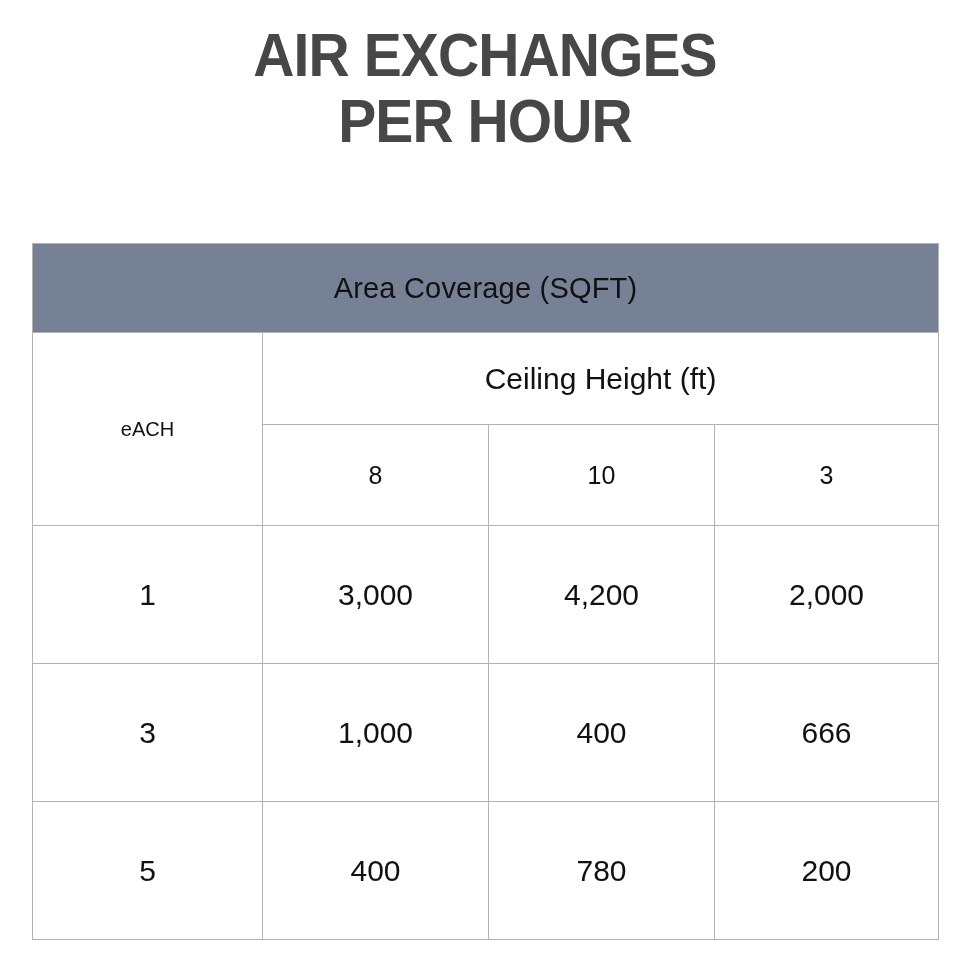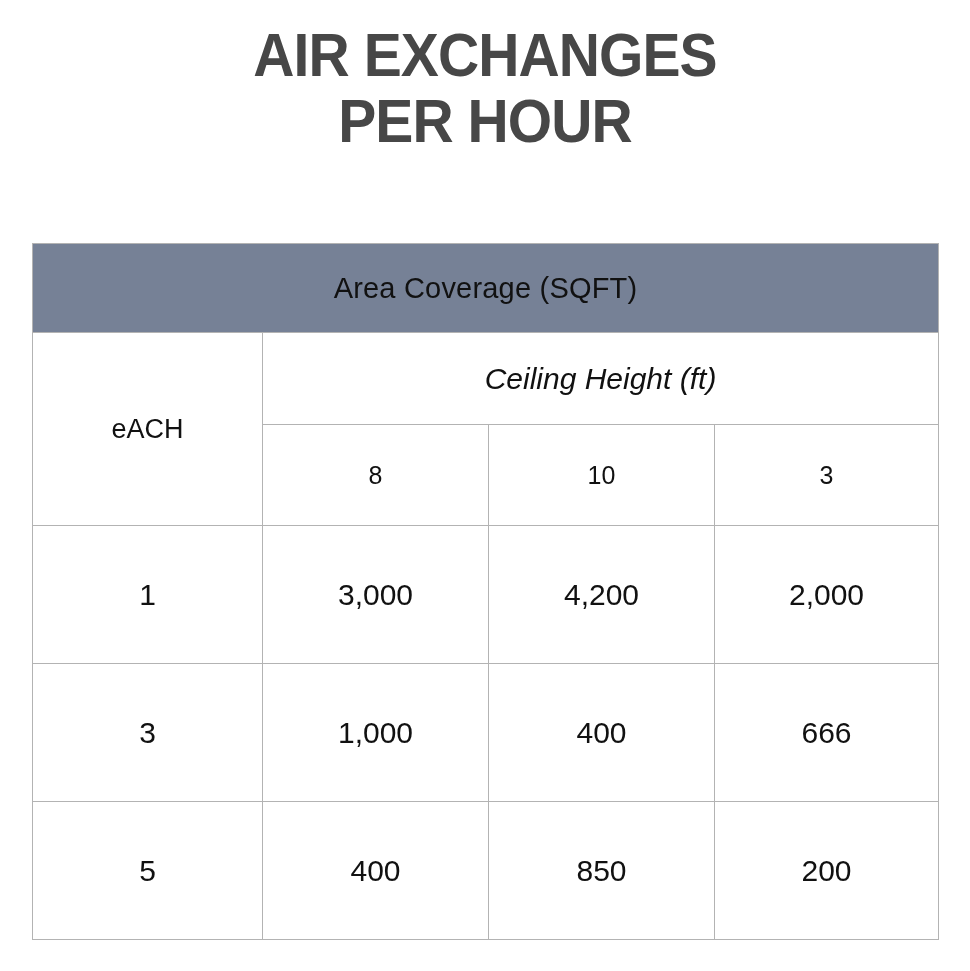--- a/index.html
+++ b/index.html
@@ -73,28 +73,27 @@
     background: #768196;
     color: #ffffff;
     font-size: 29px;
     height: 88px;
     border: 1px solid #9aa2b2;
     letter-spacing: 0.2px;
   }
 
   
   th.each-head {
-    font-size: 27px;
+    font-size: 20px;
     height: 192px;
     width: 230px;
   }
   th.group-head {
     font-size: 30px;
     height: 89px;
-    font-style: italic;
   }
   th.sub-head {
     font-size: 25px;
     font-weight: bold;
     height: 97px;
   }
 
   
   td.body-cell {
     font-size: 30px;
@@ -151,20 +150,20 @@
         </tr>
         <tr>
           <td class="body-cell row-label">3</td>
           <td class="body-cell">1,000</td>
           <td class="body-cell">400</td>
           <td class="body-cell">666</td>
         </tr>
         <tr>
           <td class="body-cell row-label">5</td>
           <td class="body-cell">400</td>
-          <td class="body-cell">850</td>
+          <td class="body-cell">780</td>
           <td class="body-cell">200</td>
         </tr>
       </tbody>
     </table>
   </div>
 
 </div>
 
 </body></html>

